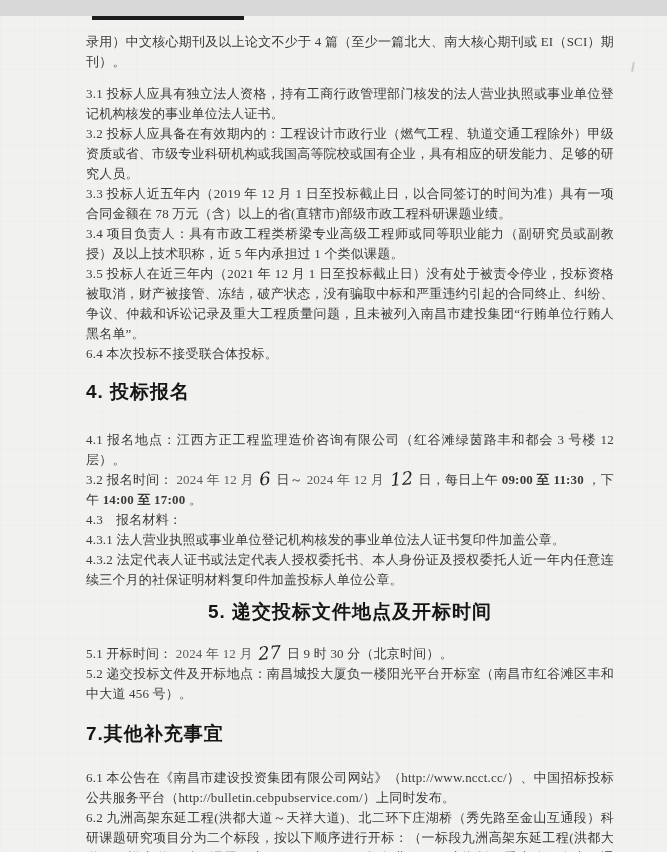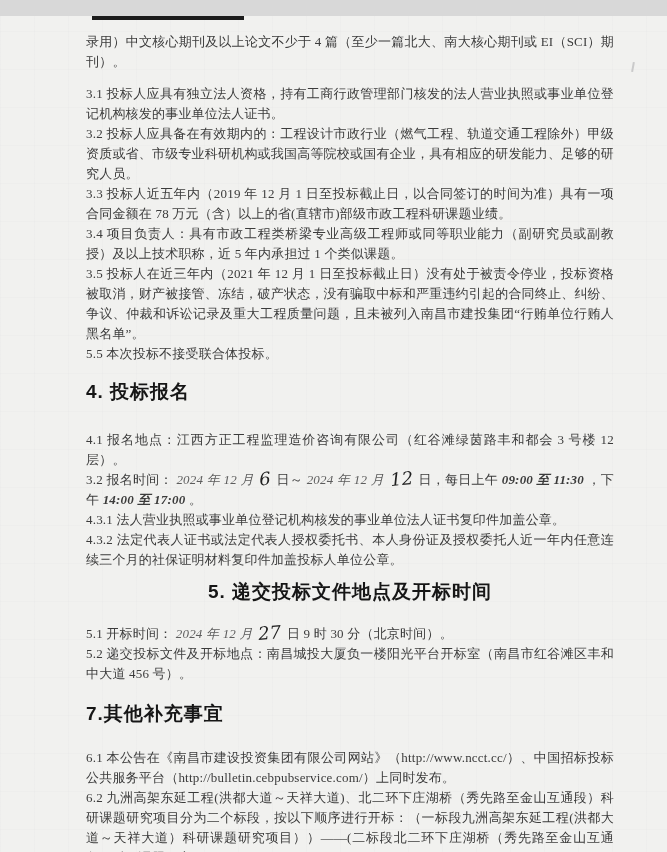--- a/index.html
+++ b/index.html
@@ -63,71 +63,70 @@
     color: #161616;
     letter-spacing: 1px;
     text-align: left;
   }
   .h3 { margin: 12px 0 22px 0; }
   .h4 { margin: 16px 0 26px 0; }
   .h5 { margin: 10px 0 20px 0; text-align: center; }
   .h6 { margin: 18px 0 22px 0; }
   .printed-date {
     color: #5d5d5d;
-    font-style: italic;
   }
   .hand {
     display: inline-block;
     font-family: "DejaVu Serif", serif;
     font-style: italic;
     font-size: 18px;
     line-height: 12px;
     color: #1f1f1f;
     transform: rotate(-5deg) translateY(1px);
     margin: 0 2px;
   }
   .time-bold {
     font-weight: 700;
-    font-style: italic;
   }
 </style>
 </head>
 <body>
 
 <div class="scan-page">
 
   <div class="top-rule"></div>
   <div class="scan-artifact"></div>
 
   <div class="content">
 
     <p class="para fragment">录用）中文核心期刊及以上论文不少于 4 篇（至少一篇北大、南大核心期刊或 EI（SCI）期刊）。</p>
 
     <p class="para">3.1 投标人应具有独立法人资格，持有工商行政管理部门核发的法人营业执照或事业单位登记机构核发的事业单位法人证书。</p>
     <p class="para">3.2 投标人应具备在有效期内的：工程设计市政行业（燃气工程、轨道交通工程除外）甲级资质或省、市级专业科研机构或我国高等院校或国有企业，具有相应的研发能力、足够的研究人员。</p>
     <p class="para">3.3 投标人近五年内（2019 年 12 月 1 日至投标截止日，以合同签订的时间为准）具有一项合同金额在 78 万元（含）以上的省(直辖市)部级市政工程科研课题业绩。</p>
     <p class="para">3.4 项目负责人：具有市政工程类桥梁专业高级工程师或同等职业能力（副研究员或副教授）及以上技术职称，近 5 年内承担过 1 个类似课题。</p>
     <p class="para">3.5 投标人在近三年内（2021 年 12 月 1 日至投标截止日）没有处于被责令停业，投标资格被取消，财产被接管、冻结，破产状态，没有骗取中标和严重违约引起的合同终止、纠纷、争议、仲裁和诉讼记录及重大工程质量问题，且未被列入南昌市建投集团“行贿单位行贿人黑名单”。</p>
-    <p class="para">5.5 本次投标不接受联合体投标。</p>
+    <p class="para">6.4 本次投标不接受联合体投标。</p>
 
     <h2 class="sec-heading h4">4. 投标报名</h2>
     <p class="para">4.1 报名地点：江西方正工程监理造价咨询有限公司（红谷滩绿茵路丰和都会 3 号楼 12 层）。</p>
     <p class="para">
       <span>3.2 报名时间：</span>
       <span class="printed-date">2024 年 12 月</span>
       <span class="hand">6</span>
       <span>日～</span>
       <span class="printed-date">2024 年 12 月</span>
       <span class="hand">12</span>
       <span>日，每日上午 </span>
       <span class="time-bold">09:00 至 11:30</span>
       <span>，下午 </span>
       <span class="time-bold">14:00 至 17:00</span>
       <span>。</span>
     </p>
+    <p class="para">4.3　报名材料：</p>
     <p class="para">4.3.1 法人营业执照或事业单位登记机构核发的事业单位法人证书复印件加盖公章。</p>
     <p class="para">4.3.2 法定代表人证书或法定代表人授权委托书、本人身份证及授权委托人近一年内任意连续三个月的社保证明材料复印件加盖投标人单位公章。</p>
 
     <h2 class="sec-heading h5">5. 递交投标文件地点及开标时间</h2>
     <p class="para">
       <span>5.1 开标时间：</span>
       <span class="printed-date">2024 年 12 月</span>
       <span class="hand">27</span>
       <span>日 9 时 30 分（北京时间）。</span>
     </p>

